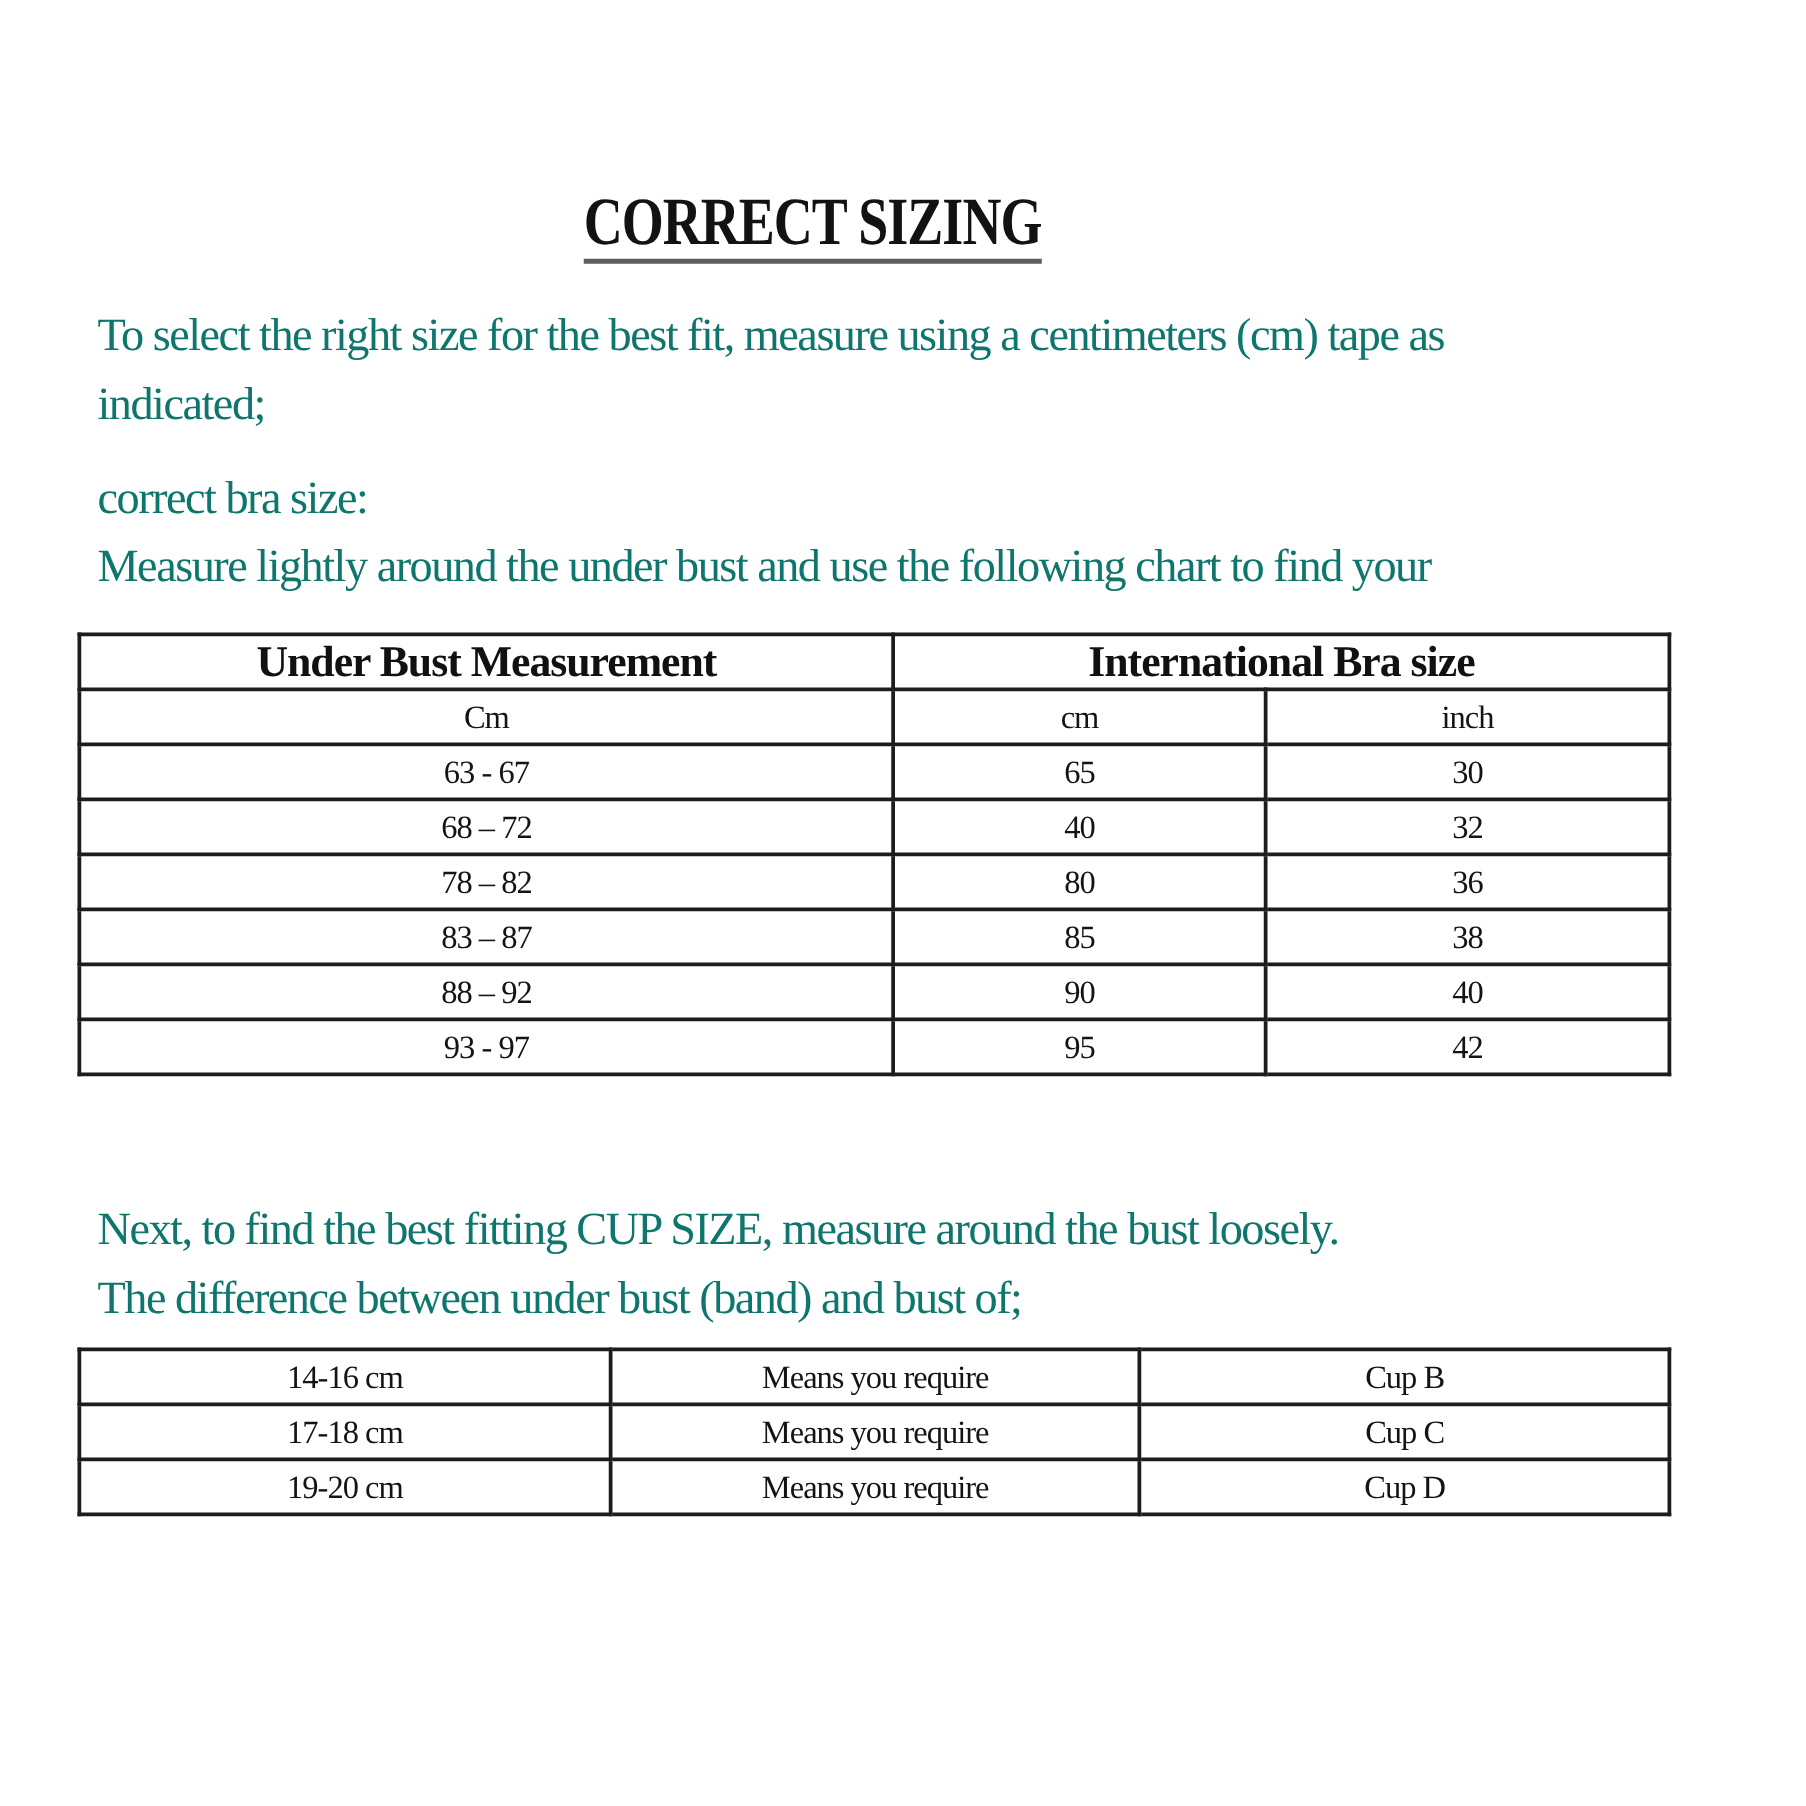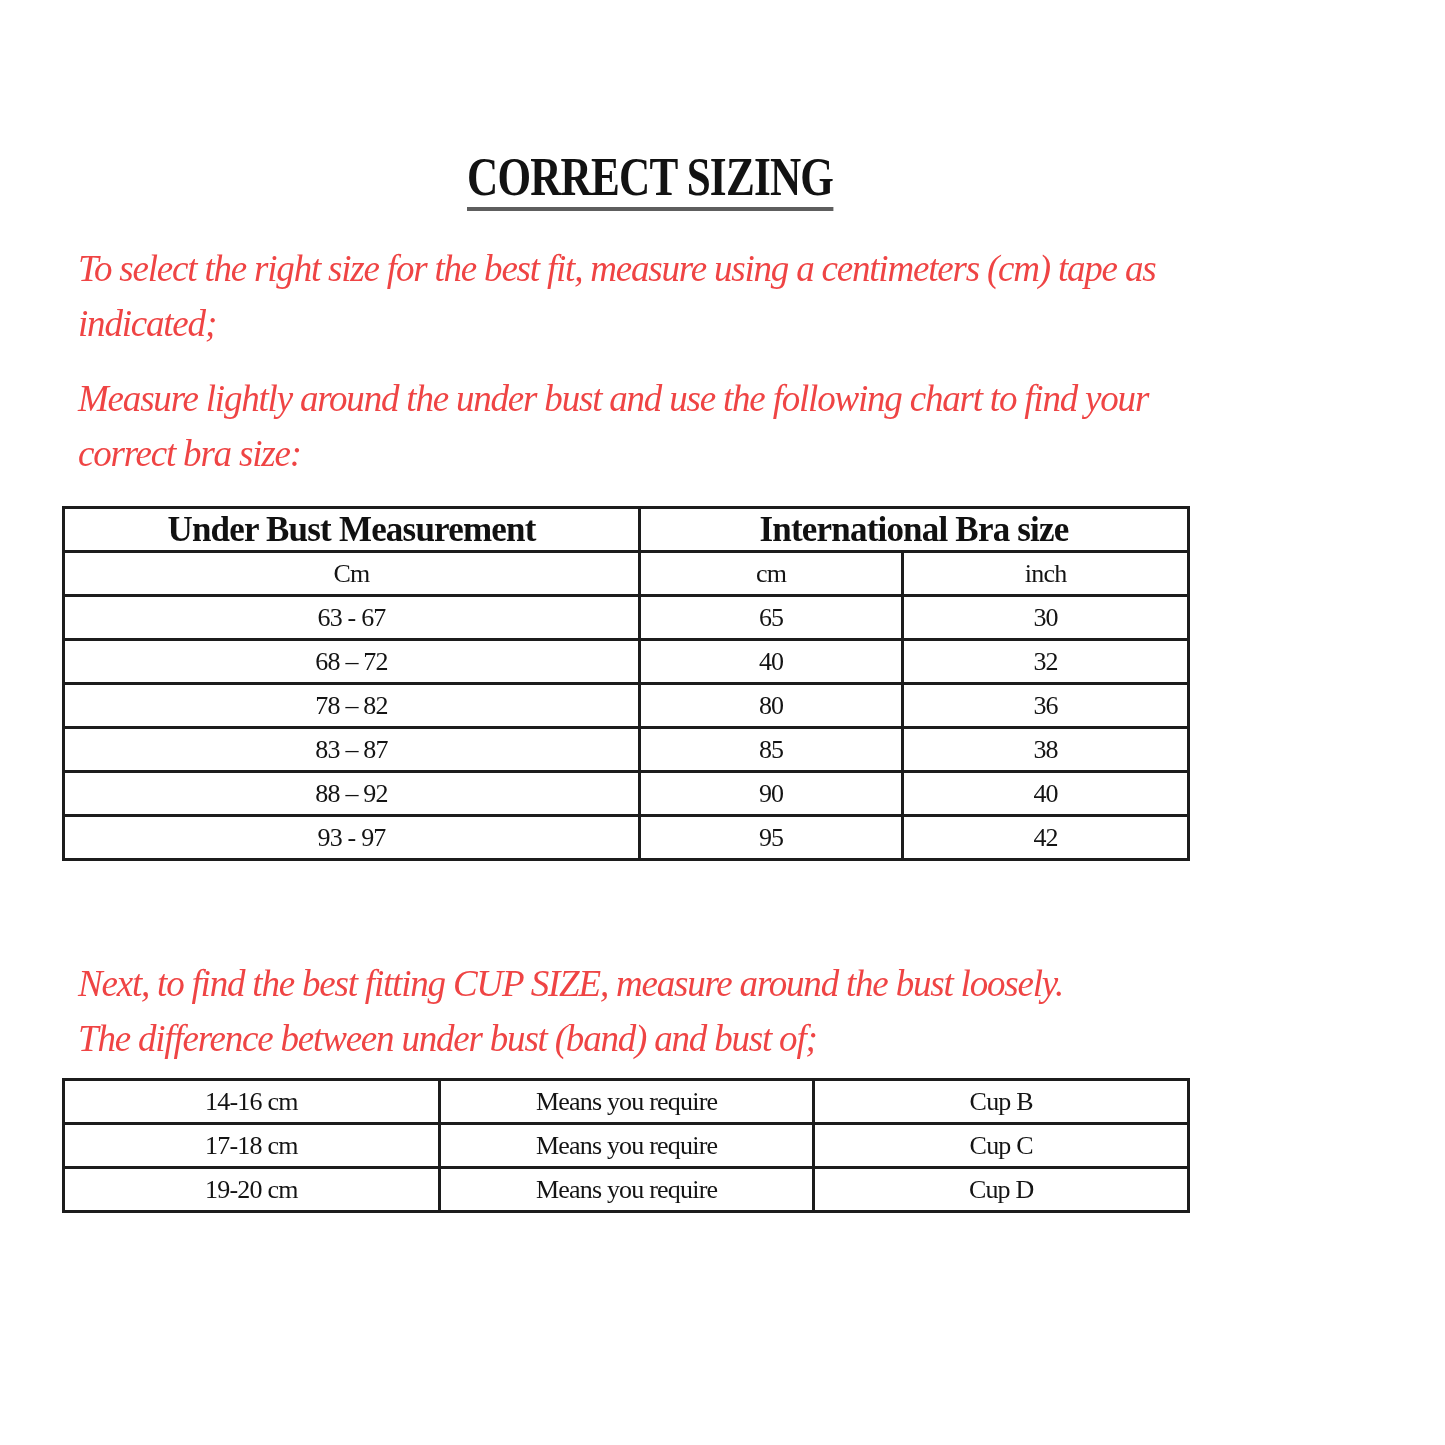--- a/index.html
+++ b/index.html
@@ -36,32 +36,31 @@
   }
 
   
   .para {
     position: absolute;
     left: 78px;
     font-size: 37px;
     letter-spacing: -1.2px;
     line-height: 55px;
     white-space: nowrap;
-    color: #ef4444;
-    font-style: italic;
+    color: #0f766e;
   }
   .para-intro   { top: 241px; }
   .para-measure { top: 371px; }
   .para-cup     { top: 956px; }
 
   
   table {
     position: absolute;
     left: 62px;
-    width: 1128px;
+    width: 1275px;
     border-collapse: collapse;
     table-layout: fixed;
     background: #ffffff;
   }
   .band-table { top: 506px; }
   .cup-table  { top: 1078px; }
   th, td {
     border: 3px solid #1c1c1c;
     text-align: center;
     vertical-align: middle;
@@ -87,22 +86,22 @@
   <div class="title-wrap">
     <span class="title">CORRECT SIZING</span>
   </div>
 
   <div class="para para-intro">
     <div>To select the right size for the best fit, measure using a centimeters (cm) tape as</div>
     <div>indicated;</div>
   </div>
 
   <div class="para para-measure">
+    <div>correct bra size:</div>
     <div>Measure lightly around the under bust and use the following chart to find your</div>
-    <div>correct bra size:</div>
   </div>
 
   <table class="band-table">
     <colgroup>
       <col style="width:51.2%">
       <col style="width:23.4%">
       <col style="width:25.4%">
     </colgroup>
     <tbody>
       <tr>

